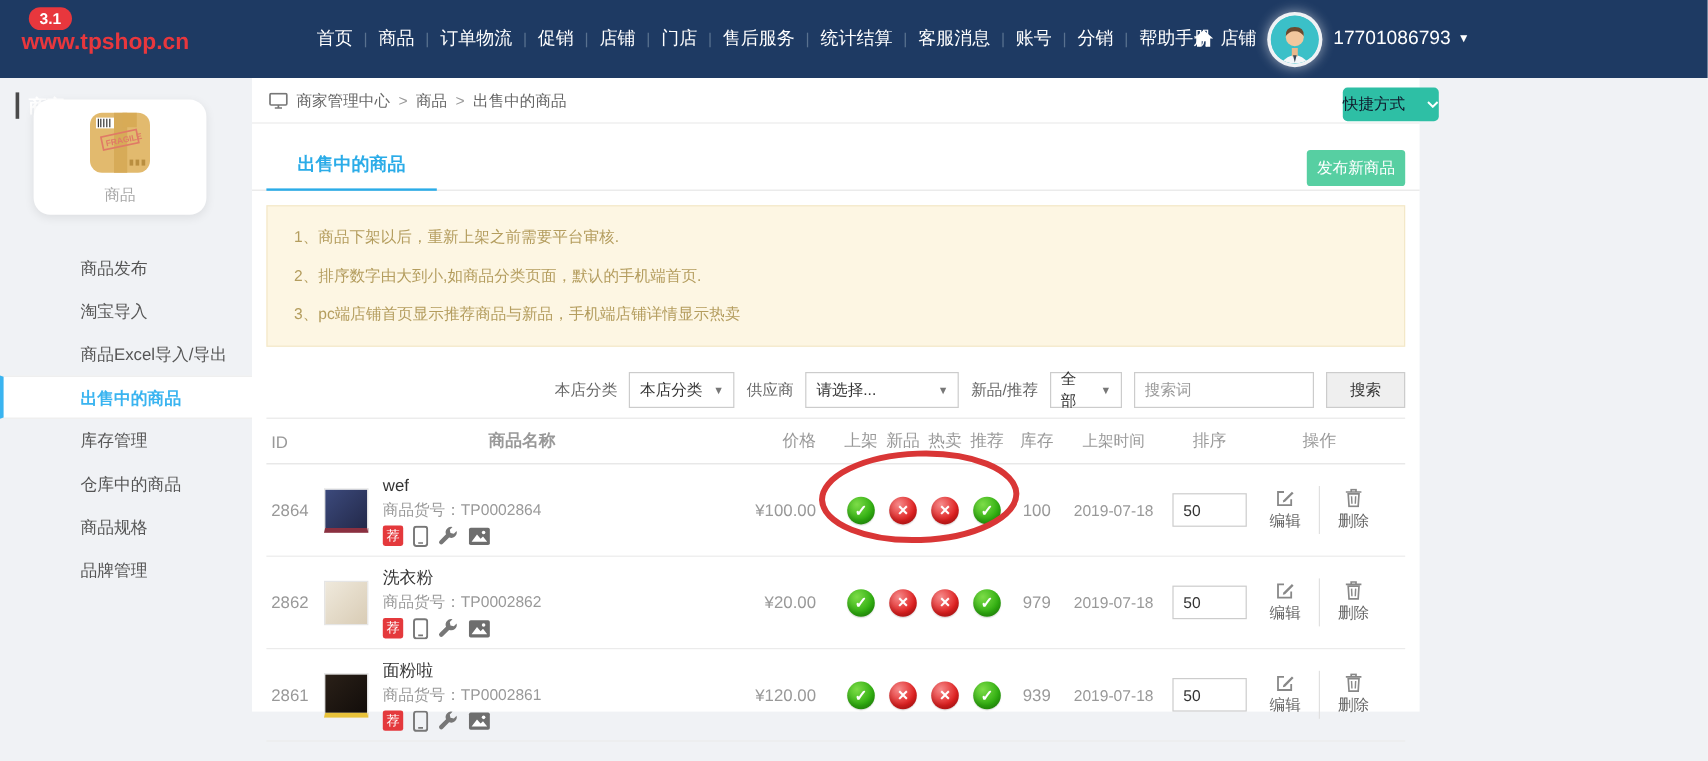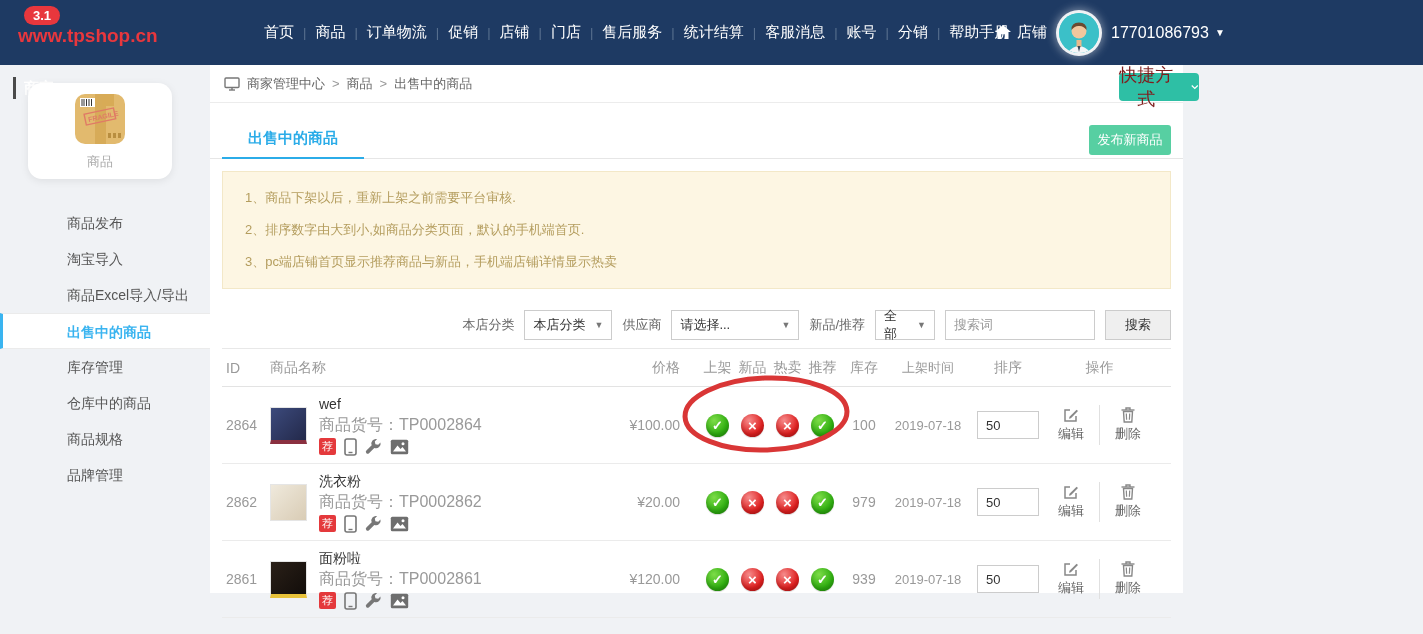--- a/index.html
+++ b/index.html
@@ -42,21 +42,21 @@
     border-left:3px solid #3ab4f0; border-top:1px solid #ebebeb; border-bottom:1px solid #ebebeb; }
 
   
   .content { position:absolute; left:210px; top:0; width:973px; height:528px; background:#fff; }
   .breadcrumb { height:38px; display:flex; align-items:center; gap:7px; padding-left:14px;
     border-bottom:1px solid #ececec; font-size:13px; color:#666; }
   .crumb { cursor:pointer; }
   .crumb-sep { color:#999; }
 
   .quick-btn { position:absolute; left:1119px; top:8px; width:80px; height:28px; background:#2ebfa5;
-    color:#7f1d1d; font-size:18px; border:none; border-radius:4px; cursor:pointer;
+    color:#0f172a; font-size:13px; border:none; border-radius:4px; cursor:pointer;
     display:flex; align-items:center; justify-content:center; gap:18px; }
 
   .tabs-row { position:relative; margin-top:20px; height:36px; border-bottom:1px solid #e6e6e6;
     padding:0 12px; }
   .tab-active { display:inline-block; height:36px; line-height:30px; padding:0 26px;
     color:#2bace8; font-size:15px; font-weight:bold; border-bottom:2px solid #2bace8; cursor:pointer; }
   .publish-btn { position:absolute; right:12px; top:2px; width:82px; height:30px; background:#57cfa2;
     color:#fff; font-size:13px; border:none; border-radius:3px; cursor:pointer; }
 
   .notice { margin:12px; background:#fdf6e3; border:1px solid #f3e8c8; padding:10px 22px;
@@ -73,33 +73,33 @@
   .search-input::placeholder { color:#999; }
   .search-btn { width:66px; height:30px; background:#efefef; border:1px solid #ccc; font-size:13px;
     color:#333; cursor:pointer; }
 
   
   .thead { margin:0 12px; height:38px; display:flex; align-items:center; font-size:14px; color:#999;
     border-bottom:1px solid #e3e3e3; }
   .trow { margin:0 12px; height:77px; display:flex; align-items:center; border-bottom:1px solid #ebebeb; }
   .col-id   { width:48px;  padding-left:4px; color:#999; font-size:14px; }
   .col-name { width:330px; display:flex; align-items:center; }
-  .thead .col-name { display:block; color:#999; }
+  .thead .col-name { display:block; text-align:center; color:#999;font-weight:bold; }
   .col-price{ width:100px; text-align:right; padding-right:20px; color:#999; font-size:14px; }
   .col-st   { width:35px;  text-align:center; }
   .col-stock{ width:48px;  text-align:center; color:#999; font-size:14px; }
   .col-date { width:80px;  text-align:center; color:#999; font-size:13px; }
   .col-sort { width:80px;  display:flex; justify-content:center; }
   .thead .col-sort { display:block; text-align:center; }
   .col-act  { width:103px; display:flex; align-items:center; justify-content:center; }
   .thead .col-act { display:block; text-align:center; }
 
   .thumb { width:37px; height:37px; border:1px solid #e5e5e5; background:#f5f5f5; margin-right:12px; flex:none; }
   .prod-name { font-size:14px; color:#333; line-height:18px; }
-  .prod-sku  { font-size:16px; color:#999; line-height:18px; margin:3px 0 4px; }
+  .prod-sku  { font-size:13px; color:#999; line-height:18px; margin:3px 0 4px; }
   .prod-icons { display:flex; align-items:center; gap:8px; height:18px; }
   .badge-rec { width:17px; height:17px; background:#e4393c; color:#fff; font-size:11px;
     display:flex; align-items:center; justify-content:center; border-radius:2px; }
   .st-circle { width:23px; height:23px; border-radius:50%; display:inline-flex; align-items:center;
     justify-content:center; color:#fff; font-weight:bold; cursor:pointer;
     box-shadow:inset 0 -3px 4px rgba(0,0,0,.18), 0 1px 1px rgba(0,0,0,.15); }
   .st-yes { background:radial-gradient(circle at 35% 28%, #7ddc48, #2fae10 62%, #23900b); font-size:13px; }
   .st-no  { background:radial-gradient(circle at 35% 28%, #f58b8b, #e02020 62%, #bc1515); font-size:15px; }
   .sort-input { width:62px; height:28px; border:1px solid #ccc; padding-left:8px; font-size:13px; color:#333; }
   .act-stack { width:46px; display:flex; flex-direction:column; align-items:center; gap:2px;

